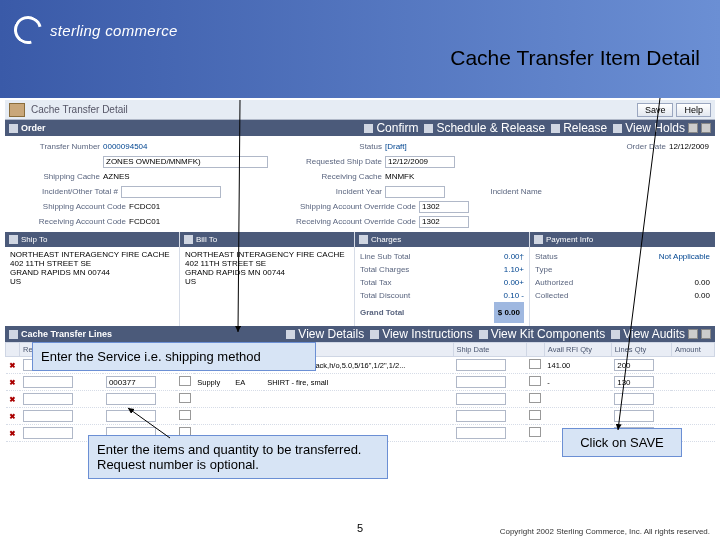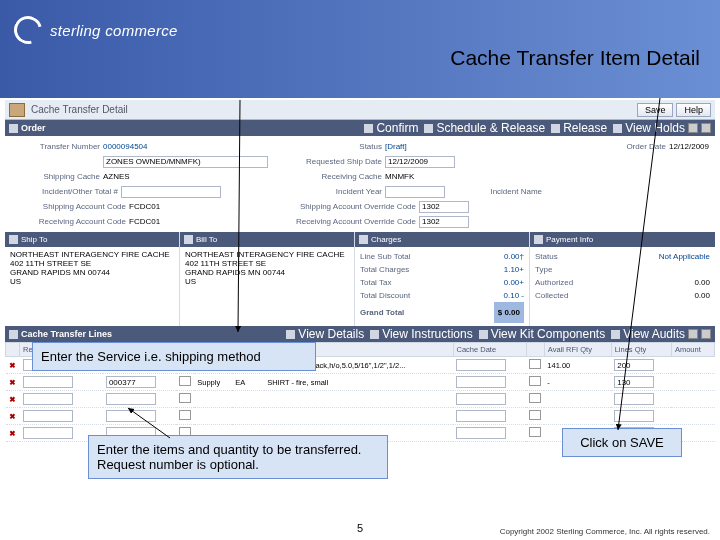--- a/index.html
+++ b/index.html
@@ -253,21 +253,21 @@
   <table class="tbl">
     <thead>
         <tr>
       <th style="width:14px"></th>
       <th>Request Number</th>
       <th>Item ID</th>
       <th style="width:14px"></th>
       <th>PC</th>
       <th>UOM</th>
       <th>Description</th>
-      <th>Cache Date</th>
+      <th>Ship Date</th>
       <th style="width:14px"></th>
       <th>Avail RFI Qty</th>
       <th>Lines Qty</th>
       <th>Amount</th>
     </tr>
       </thead>
     <tbody>
       <tr>
         <td class="rm">✖</td>
         <td><input class="fld" style="width: 50px;"></td>

